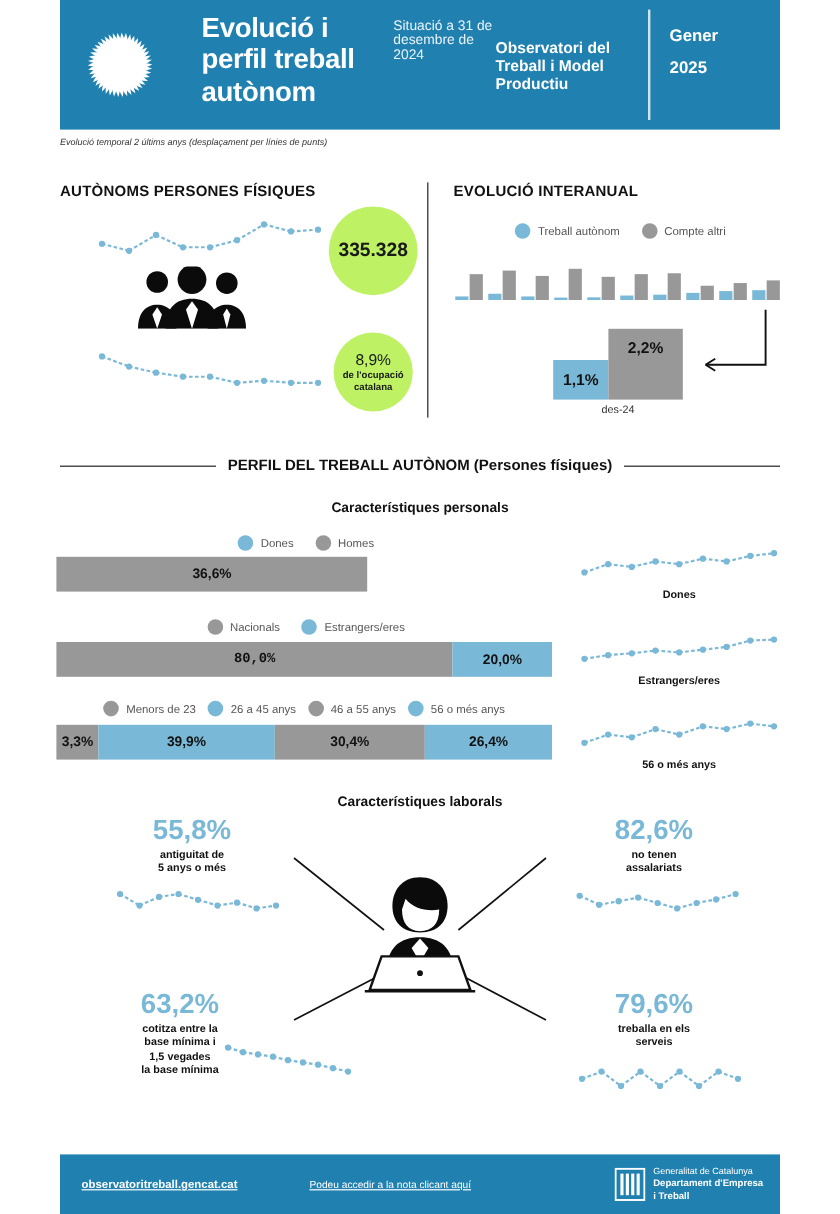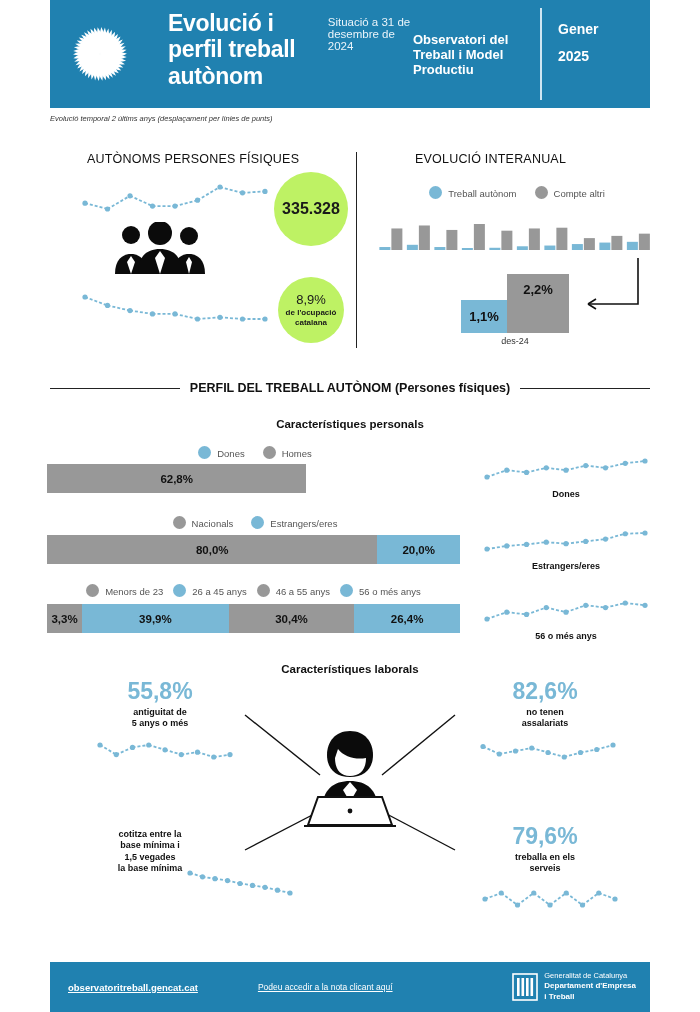--- a/index.html
+++ b/index.html
@@ -19,21 +19,21 @@
   .h-title { color:#fff; font-size:23px; font-weight:bold; letter-spacing:-0.3px; line-height:1.15; }
   .h-sub { color:#eaf4fa; font-size:11.5px; margin-top:6px; }
   .h-org { color:#fff; font-size:13px; font-weight:bold; margin-top:22px; }
   .head-right { width:118px; position:relative; display:flex; flex-direction:column;
                 justify-content:flex-start; padding-top:16px; padding-left:26px; }
   .head-right:before { content:""; position:absolute; left:8px; top:8px; bottom:8px; width:2px; background:#cfe6f2; }
   .h-month, .h-year { color:#fff; font-size:14px; font-weight:bold; line-height:1.9; }
   .note { position:absolute; left:50px; top:114px; font-size:7.5px; font-style:italic; color:#333; }
 
   
-  .sec-title { font-size:12.5px; font-weight:normal; letter-spacing:.2px;margin-left:37px; }
+  .sec-title { font-size:12.5px; font-weight:bold; letter-spacing:.2px; }
   .vdiv { position:absolute; background:#222; }
 
   .circle {
     border-radius:50%; background:#bef264; display:flex; flex-direction:column;
     align-items:center; justify-content:center; color:#1a1a1a; text-align:center;
   }
   .c-big { width:74px; height:74px; font-size:16px; font-weight:bold; }
   .c-small { width:66px; height:66px; }
   .c-small .pc { font-size:13px; font-weight:normal; }
   .c-small .lb { font-size:8px; font-weight:bold; line-height:1.25; margin-top:1px; }
@@ -280,21 +280,21 @@
   <div class="legend">
     <span class="dot" style="background:#79B8D6;"></span>
     <span>Dones</span>
   </div>
   <div class="legend">
     <span class="dot" style="background:#989898;"></span>
     <span>Homes</span>
   </div>
 </div>
 <div class="stack" style="position:absolute;left:47px;top:464px;width:413px;">
-  <div class="seg gray" style="width:62.8%;">62,8%</div>
+  <div class="seg gray" style="width:62.8%;">36,6%</div>
 </div>
 <div style="position:absolute;left:482px;top:456px;width:168px;">
   <svg viewBox="0 0 168 26" width="168" height="26" class="spk">
       <line x1="5" y1="21" x2="24.75" y2="14.142857142857142" stroke="#79B8D6" stroke-width="1.8" stroke-dasharray="3,2"></line>
       <line x1="24.75" y1="14.142857142857142" x2="44.5" y2="16.42857142857143" stroke="#79B8D6" stroke-width="1.8" stroke-dasharray="3,2"></line>
       <line x1="44.5" y1="16.42857142857143" x2="64.25" y2="11.857142857142858" stroke="#79B8D6" stroke-width="1.8" stroke-dasharray="3,2"></line>
       <line x1="64.25" y1="11.857142857142858" x2="84" y2="14.142857142857142" stroke="#79B8D6" stroke-width="1.8" stroke-dasharray="3,2"></line>
       <line x1="84" y1="14.142857142857142" x2="103.75" y2="9.571428571428571" stroke="#79B8D6" stroke-width="1.8" stroke-dasharray="3,2"></line>
       <line x1="103.75" y1="9.571428571428571" x2="123.5" y2="11.857142857142858" stroke="#79B8D6" stroke-width="1.8" stroke-dasharray="3,2"></line>
       <line x1="123.5" y1="11.857142857142858" x2="143.25" y2="7.2857142857142865" stroke="#79B8D6" stroke-width="1.8" stroke-dasharray="3,2"></line>
@@ -316,21 +316,21 @@
   <div class="legend">
     <span class="dot" style="background:#989898;"></span>
     <span>Nacionals</span>
   </div>
   <div class="legend">
     <span class="dot" style="background:#79B8D6;"></span>
     <span>Estrangers/eres</span>
   </div>
 </div>
 <div class="stack" style="position:absolute;left:47px;top:535px;width:413px;">
-  <div class="seg gray" style="width:80%;">80,0%</div>
+  <div class="seg gray" style="width:80%;font-family:Liberation Mono, monospace;">80,0%</div>
   <div class="seg blue" style="width:20%;">20,0%</div>
 </div>
 <div style="position:absolute;left:482px;top:528px;width:168px;">
   <svg viewBox="0 0 168 26" width="168" height="26" class="spk">
       <line x1="5" y1="21" x2="24.75" y2="17.952380952380953" stroke="#79B8D6" stroke-width="1.8" stroke-dasharray="3,2"></line>
       <line x1="24.75" y1="17.952380952380953" x2="44.5" y2="16.42857142857143" stroke="#79B8D6" stroke-width="1.8" stroke-dasharray="3,2"></line>
       <line x1="44.5" y1="16.42857142857143" x2="64.25" y2="14.142857142857142" stroke="#79B8D6" stroke-width="1.8" stroke-dasharray="3,2"></line>
       <line x1="64.25" y1="14.142857142857142" x2="84" y2="15.666666666666668" stroke="#79B8D6" stroke-width="1.8" stroke-dasharray="3,2"></line>
       <line x1="84" y1="15.666666666666668" x2="103.75" y2="13.380952380952381" stroke="#79B8D6" stroke-width="1.8" stroke-dasharray="3,2"></line>
       <line x1="103.75" y1="13.380952380952381" x2="123.5" y2="11.095238095238095" stroke="#79B8D6" stroke-width="1.8" stroke-dasharray="3,2"></line>
@@ -463,20 +463,21 @@
       <circle cx="53.75" cy="8" r="2.6" fill="#79B8D6"></circle>
       <circle cx="70" cy="12.5" r="2.6" fill="#79B8D6"></circle>
       <circle cx="86.25" cy="17" r="2.6" fill="#79B8D6"></circle>
       <circle cx="102.5" cy="12.5" r="2.6" fill="#79B8D6"></circle>
       <circle cx="118.75" cy="9.5" r="2.6" fill="#79B8D6"></circle>
       <circle cx="135" cy="5" r="2.6" fill="#79B8D6"></circle>
     </svg>
 </div>
 
 <div style="position:absolute;left:75px;top:825px;width:150px;text-align:center;">
+  <div class="big-pc">63,2%</div>
   <div class="lab-txt">cotitza entre la<br>base mínima i<br>1,5 vegades<br>la base mínima</div>
 </div>
 <div style="position:absolute;left:185px;top:868px;width:110px;">
   <svg viewBox="0 0 110 30" width="110" height="30" class="spk">
       <line x1="5" y1="5" x2="17.5" y2="8.80952380952381" stroke="#79B8D6" stroke-width="1.8" stroke-dasharray="3,2"></line>
       <line x1="17.5" y1="8.80952380952381" x2="30" y2="10.714285714285714" stroke="#79B8D6" stroke-width="1.8" stroke-dasharray="3,2"></line>
       <line x1="30" y1="10.714285714285714" x2="42.5" y2="12.619047619047619" stroke="#79B8D6" stroke-width="1.8" stroke-dasharray="3,2"></line>
       <line x1="42.5" y1="12.619047619047619" x2="55" y2="15.476190476190476" stroke="#79B8D6" stroke-width="1.8" stroke-dasharray="3,2"></line>
       <line x1="55" y1="15.476190476190476" x2="67.5" y2="17.38095238095238" stroke="#79B8D6" stroke-width="1.8" stroke-dasharray="3,2"></line>
       <line x1="67.5" y1="17.38095238095238" x2="80" y2="19.285714285714285" stroke="#79B8D6" stroke-width="1.8" stroke-dasharray="3,2"></line>

